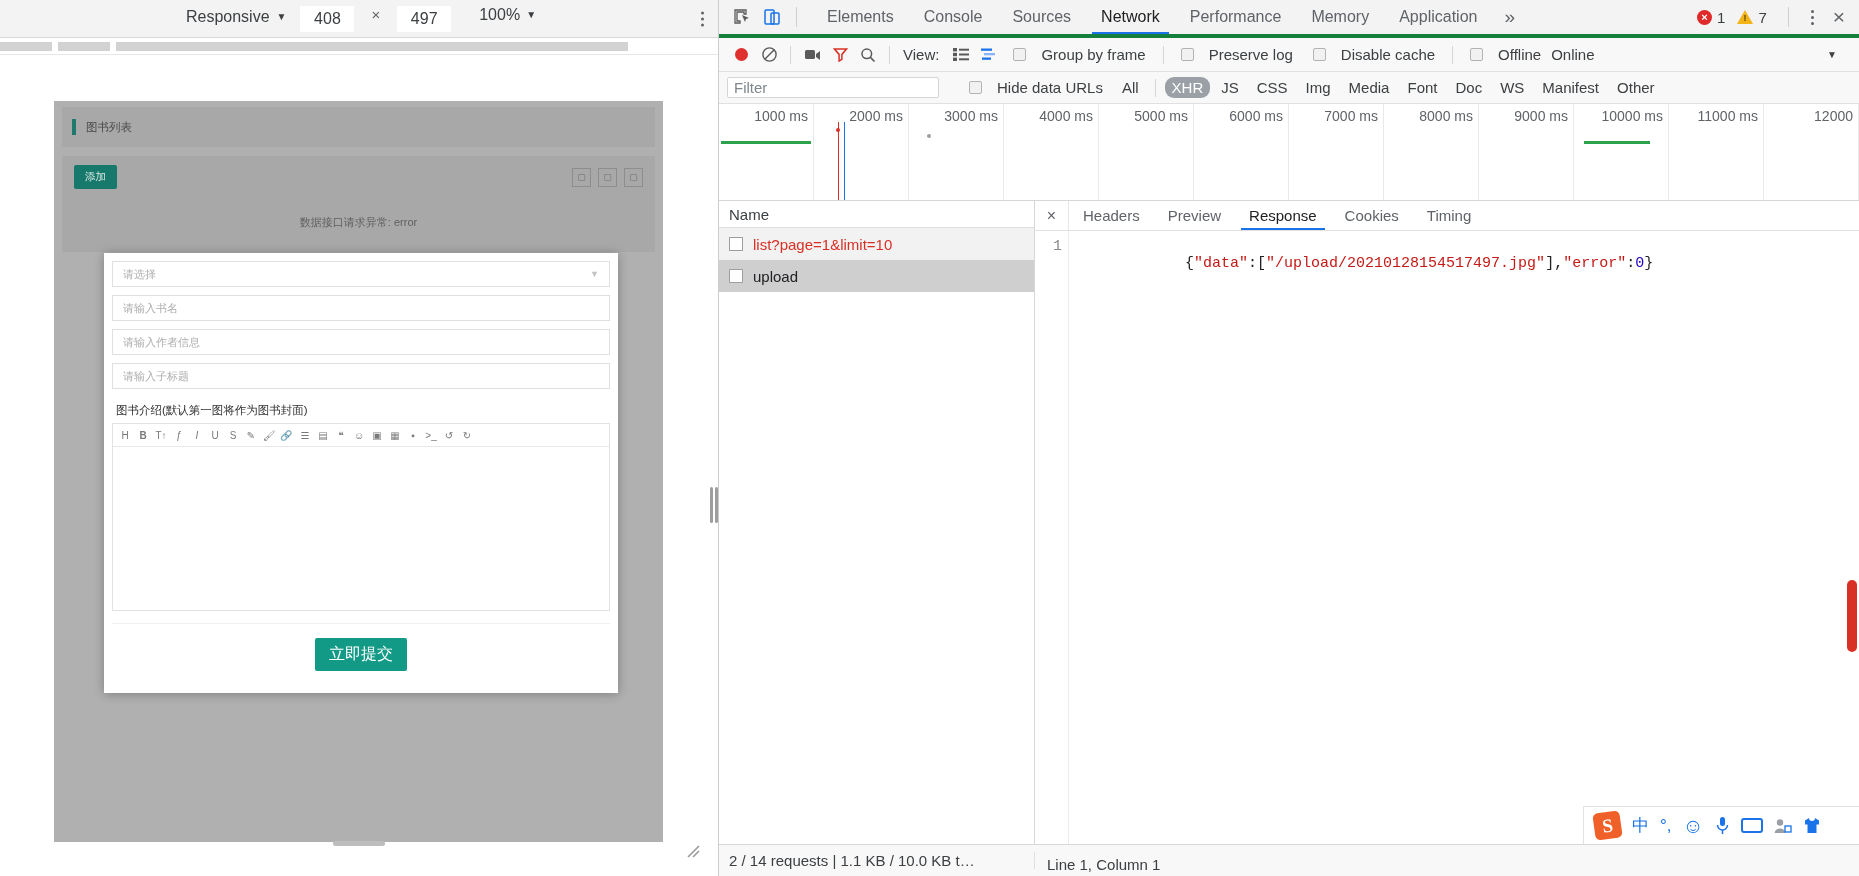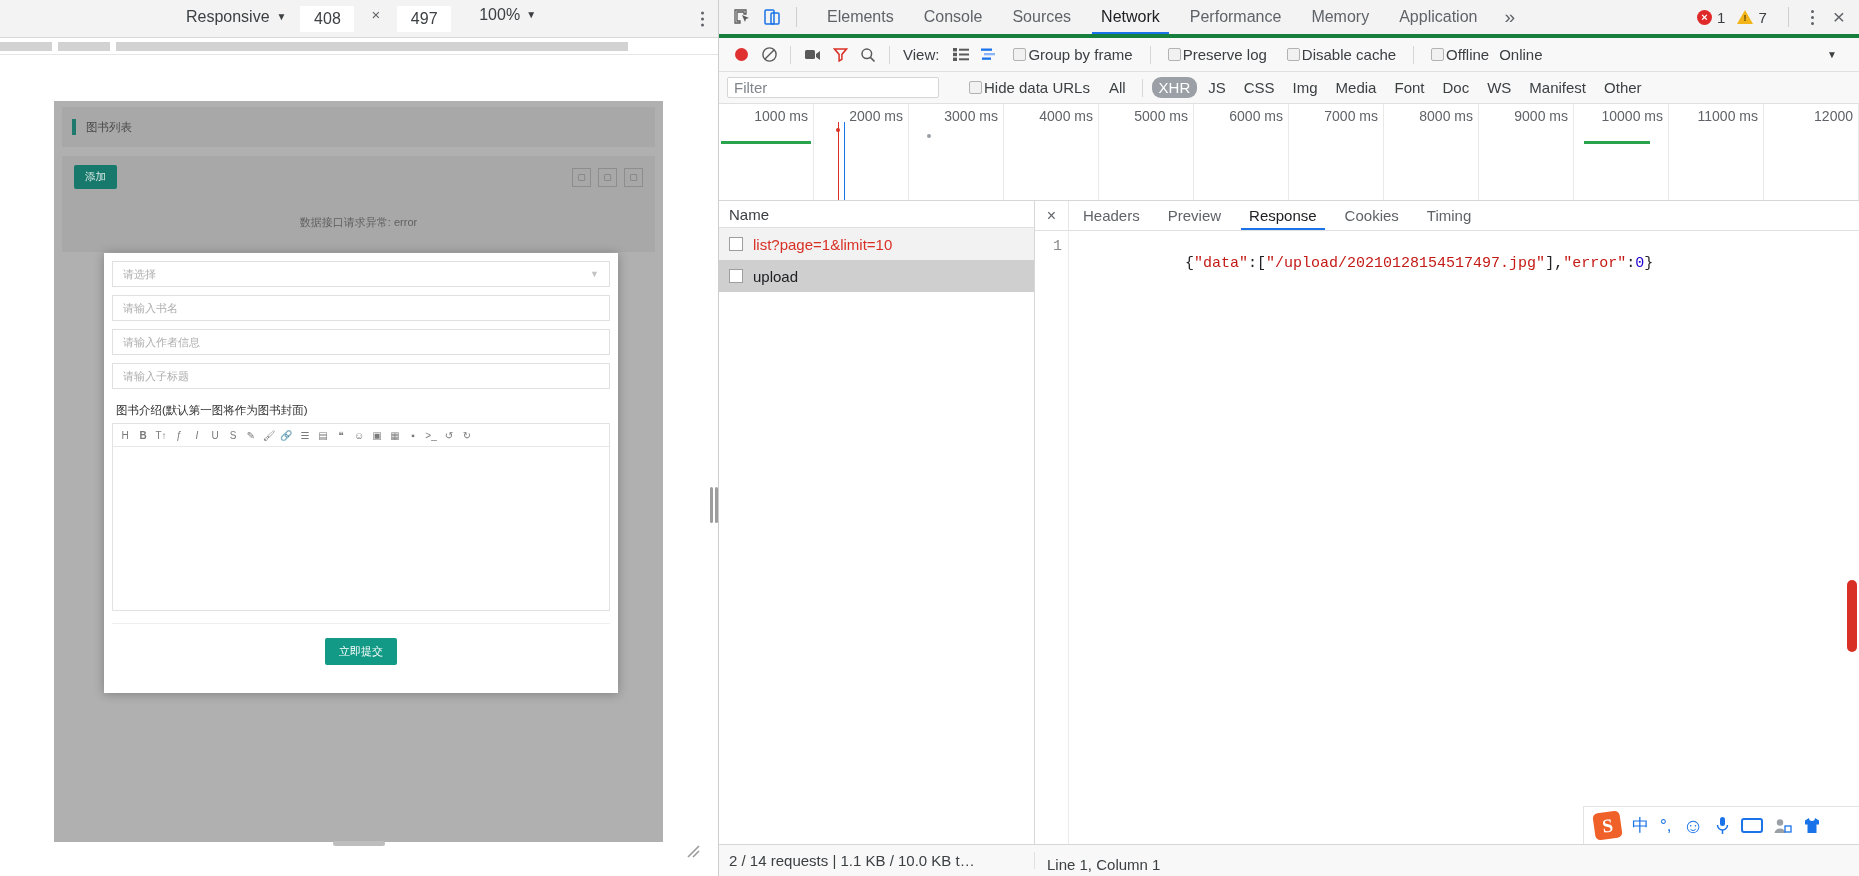--- a/index.html
+++ b/index.html
@@ -170,21 +170,21 @@
     font-size: 10px; color: #7a7a7a;
   }
   .editor-canvas { height: 163px; background: #fff; }
   .modal-foot {
     display: flex; align-items: center; justify-content: center;
     padding-top: 14px;
     border-top: 1px solid #efefef; margin-top: 12px;
   }
   .btn-submit {
     background: #139a86; color: #fff;
-    font-size: 11px; padding: 6px 14px; border-radius: 2px;
+    font-size: 16px; padding: 6px 14px; border-radius: 2px;
     border: none; cursor: pointer;
     font-family: "Liberation Sans", sans-serif;
   }
 
   
   .devtools {
     flex: 1; height: 876px; position: relative;
     background: #fff; display: flex; flex-direction: column;
     min-width: 0;
   }
@@ -236,21 +236,21 @@
     width: 28px; height: 26px; display: flex; align-items: center; justify-content: center;
     color: #5a5a5a; cursor: pointer;
   }
   .rec-dot { width: 13px; height: 13px; border-radius: 50%; background: #e03131; }
   .tb-label { font-size: 15px; color: #3c4043; margin: 0 8px 0 6px; }
   .cbx {
     width: 13px; height: 13px; border: 1px solid #b3b3b3;
     border-radius: 2px; background: #f1f1f1; display: inline-block;
     flex: 0 0 13px;
   }
-  .cb-wrap { display: flex; align-items: center; gap: 2px; margin: 0 10px; font-size: 15px; color: #3c4043; cursor: pointer; white-space: nowrap; }
+  .cb-wrap { display: flex; align-items: center; gap: 15px; margin: 0 10px; font-size: 15px; color: #3c4043; cursor: pointer; white-space: nowrap; }
   .tb-sep { width: 1px; height: 18px; background: #d6d6d6; margin: 0 7px; }
   .online-sel { display: flex; align-items: center; gap: 6px; font-size: 15px; color: #3c4043; }
 
   .dv-filterbar {
     height: 32px; display: flex; align-items: center;
     padding: 0 8px; border-bottom: 1px solid #e0e0e0;
     background: #f8f8f8; flex: 0 0 32px;
   }
   .filter-input {
     width: 212px; height: 21px; background: #fff;

